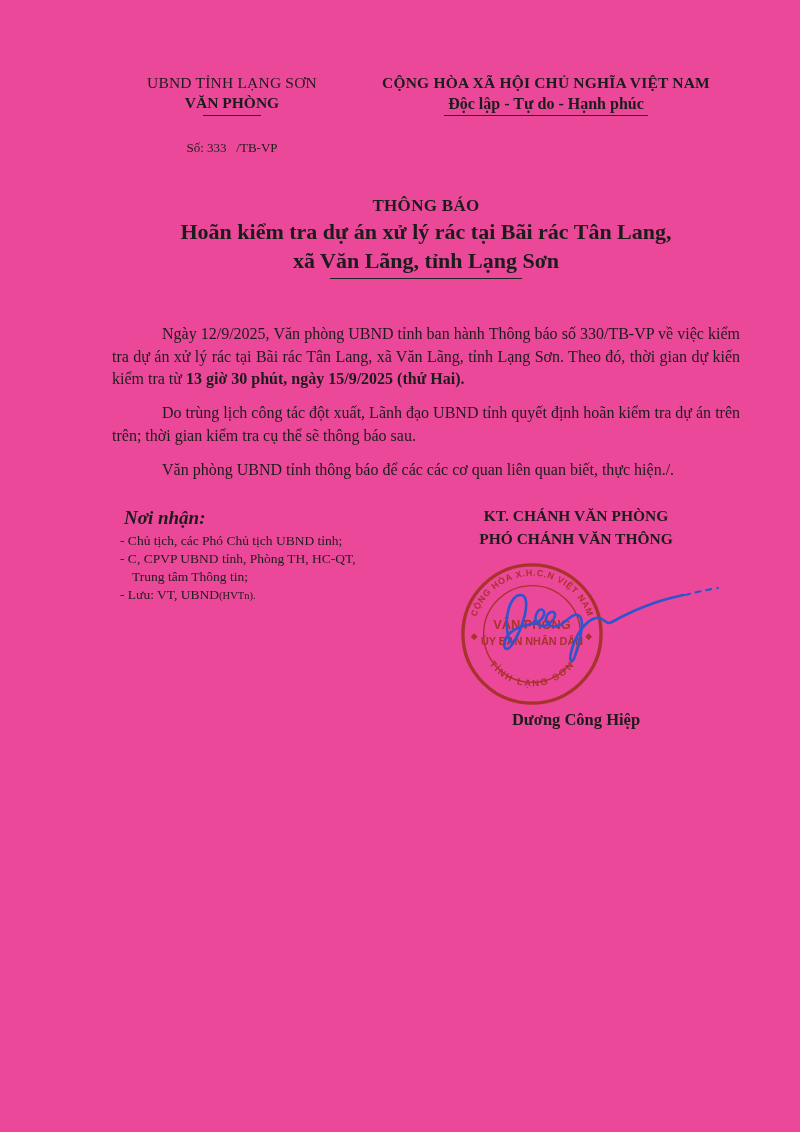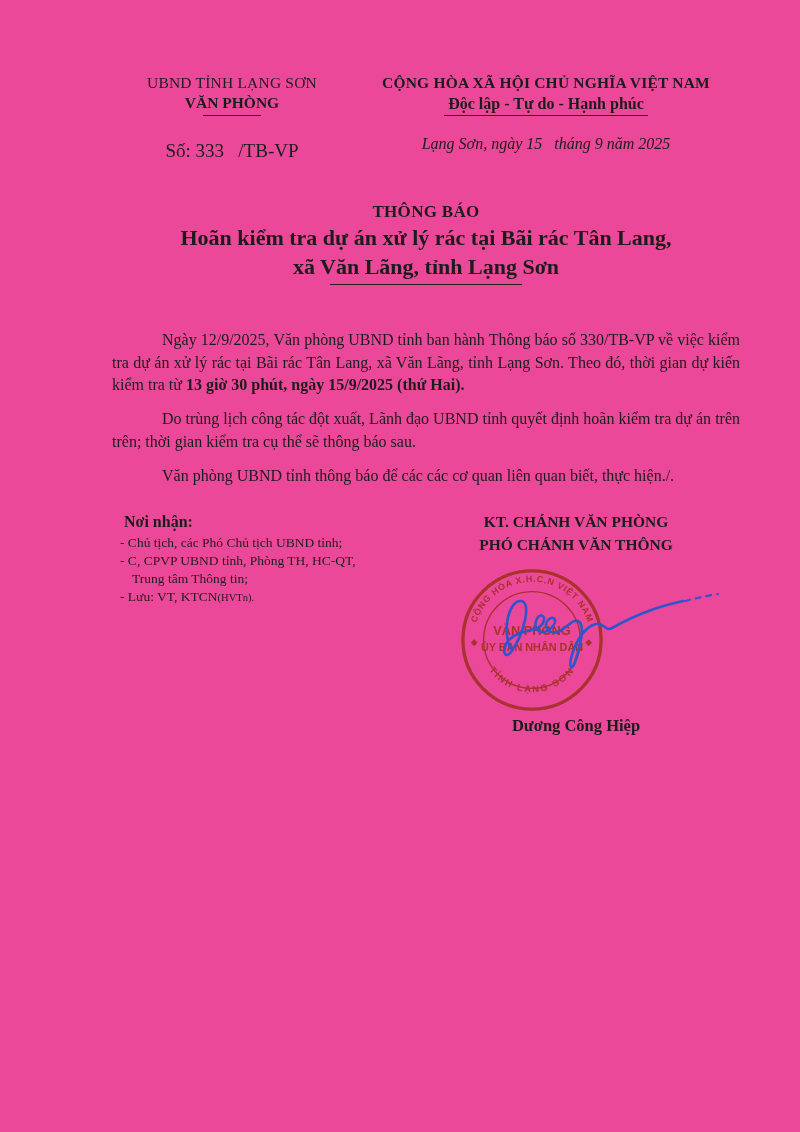--- a/index.html
+++ b/index.html
@@ -8,39 +8,39 @@
   .page {
     width:800px; height:1132px; margin:0 auto; background:#ec4899;
     padding:74px 60px 40px 112px; position:relative; overflow:hidden;
   }
   
   .header { display:flex; }
   .h-left { width:240px; text-align:center; }
   .org-line1 { font-size:15.5px; letter-spacing:0.2px; }
   .org-line2 { font-size:15.5px; font-weight:bold; margin-top:2px; }
   .org-rule { width:58px; border-top:1.6px solid #222; margin:3px auto 0; }
-  .doc-number { margin-top:24px; font-size:19px; white-space:pre; }
+  .doc-number { margin-top:24px; font-size:13px; white-space:pre; }
   .h-right { flex:1; text-align:center; }
   .nat-line1 { font-size:15.5px; font-weight:bold; letter-spacing:0.2px; }
   .nat-line2 { display:inline-block; font-size:16px; font-weight:bold;
                border-bottom:1.6px solid #222; padding:1px 4px 2px; margin-top:2px; }
   .date-line { margin-top:19px; font-style:italic; font-size:16px; white-space:pre; }
   
   .title-block { text-align:center; margin-top:40px; }
   .doc-title { font-size:17px; font-weight:bold; letter-spacing:0.3px; }
   .doc-subtitle { font-size:22px; font-weight:bold; margin-top:3px; }
   .sub-rule { width:192px; border-top:1.6px solid #222; margin:4px auto 0; }
   
   .doc-body { margin-top:44px; font-size:16px; line-height:1.42; text-align:justify; }
   .doc-body p { text-indent:50px; margin-bottom:11px; }
   .bold { font-weight:bold; }
   
   .footer { display:flex; margin-top:24px; }
   .recipients { width:300px; font-size:13.5px; line-height:1.32; }
-  .recipients-label { font-weight:bold; font-size:16px; margin-left:12px; margin-bottom:2px; }
+  .recipients-label { font-weight:bold; font-style:italic; font-size:19px; margin-left:12px; margin-bottom:2px; }
   .recipient-item { padding-left:20px; text-indent:-12px; width:262px; }
   .small-note { font-size:10.5px;margin-top:28px; }
   .sig-col { flex:1; text-align:center; }
   .sig-title { font-size:15.5px; font-weight:bold; line-height:1.45; }
   .sig-visual { position:relative; height:148px; margin-top:10px; }
   .stamp-svg { position:absolute; left:46px; top:0; }
   .signature-svg { position:absolute; left:72px; top:4px; }
   .signer-name { font-size:16.5px; font-weight:bold; margin-top:2px; }
 </style>
 </head>
@@ -51,21 +51,20 @@
   <div class="header">
     <div class="h-left">
       <div class="org-line1">UBND TỈNH LẠNG SƠN</div>
       <div class="org-line2">VĂN PHÒNG</div>
       <div class="org-rule"></div>
       <div class="doc-number">Số: 333   /TB-VP</div>
     </div>
     <div class="h-right">
       <div class="nat-line1">CỘNG HÒA XÃ HỘI CHỦ NGHĨA VIỆT NAM</div>
       <div><span class="nat-line2">Độc lập - Tự do - Hạnh phúc</span></div>
-      <div class="date-line">Lạng Sơn, ngày 15   tháng 9 năm 2025</div>
     </div>
   </div>
 
   <div class="title-block">
     <div class="doc-title">THÔNG BÁO</div>
     <div class="doc-subtitle">Hoãn kiểm tra dự án xử lý rác tại Bãi rác Tân Lang,</div>
     <div class="doc-subtitle">xã Văn Lãng, tỉnh Lạng Sơn</div>
     <div class="sub-rule"></div>
   </div>
 
@@ -74,21 +73,21 @@
     <p>Do trùng lịch công tác đột xuất, Lãnh đạo UBND tỉnh quyết định hoãn kiểm tra dự án trên trên; thời gian kiểm tra cụ thể sẽ thông báo sau.</p>
     <p>Văn phòng UBND tỉnh thông báo để các các cơ quan liên quan biết, thực hiện./.</p>
   </div>
 
   <div class="footer">
 
     <div class="recipients">
       <div class="recipients-label">Nơi nhận:</div>
       <div class="recipient-item">- Chủ tịch, các Phó Chủ tịch UBND tỉnh;</div>
       <div class="recipient-item">- C, CPVP UBND tỉnh, Phòng TH, HC-QT, Trung tâm Thông tin;</div>
-      <div class="recipient-item"><span>- Lưu: VT, KTCN</span><span class="small-note">(HVTn).</span></div>
+      <div class="recipient-item"><span>- Lưu: VT, UBND</span><span class="small-note">(HVTn).</span></div>
     </div>
 
     <div class="sig-col">
       <div class="sig-title">KT. CHÁNH VĂN PHÒNG</div>
       <div class="sig-title">PHÓ CHÁNH VĂN THÔNG</div>
 
       <div class="sig-visual">
 
         <svg class="stamp-svg" width="148" height="148" viewBox="0 0 150 150">
           <circle cx="75" cy="75" r="70" fill="none" stroke="#a8322c" stroke-width="3.4"></circle>

